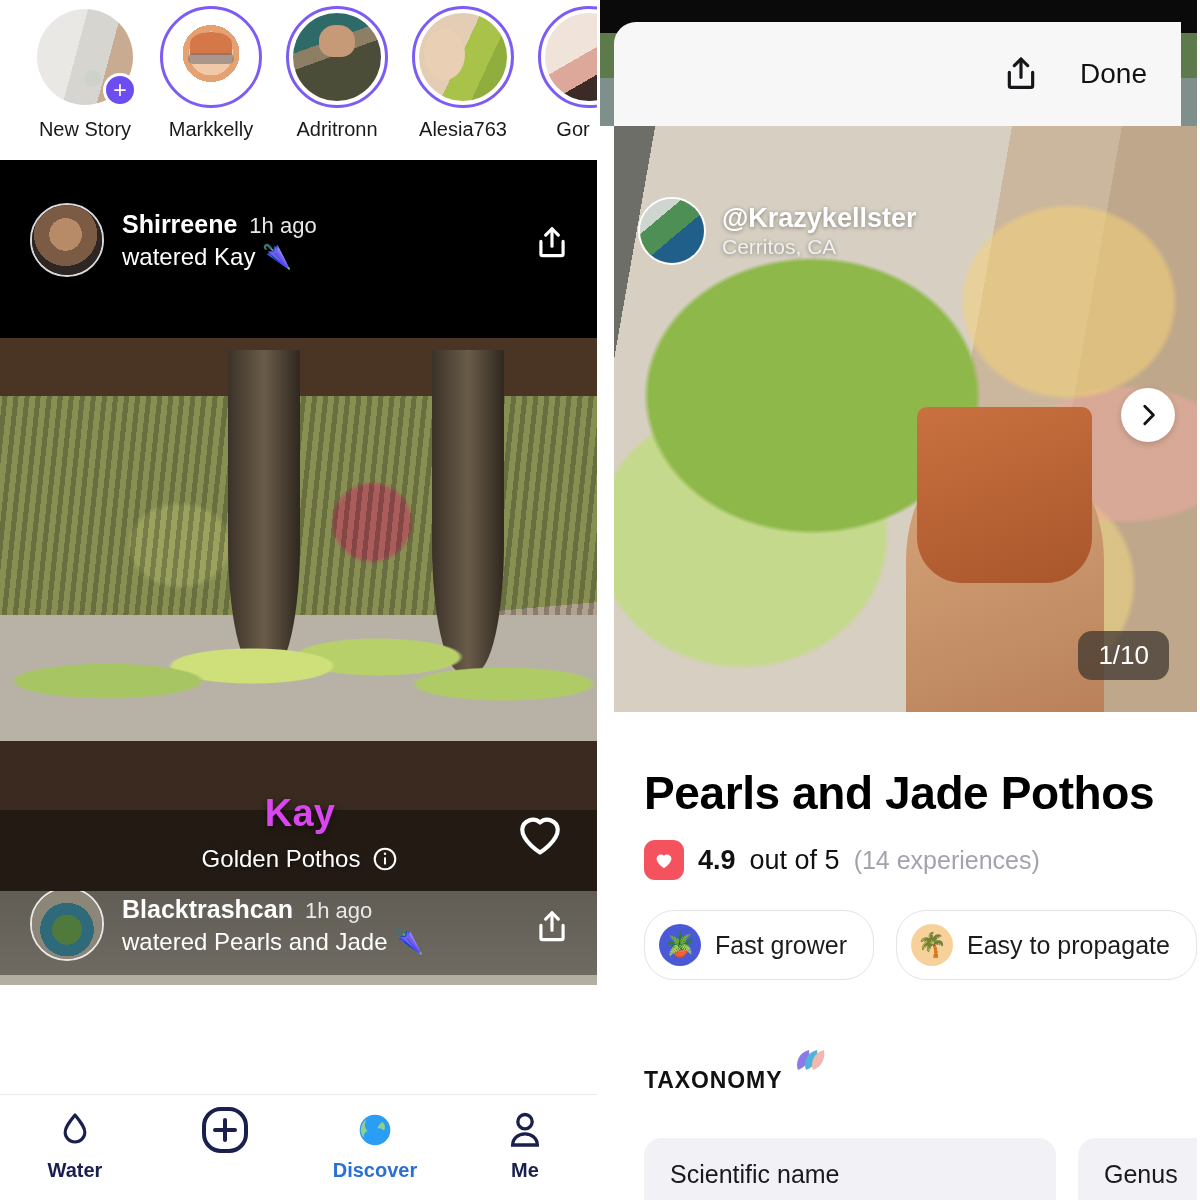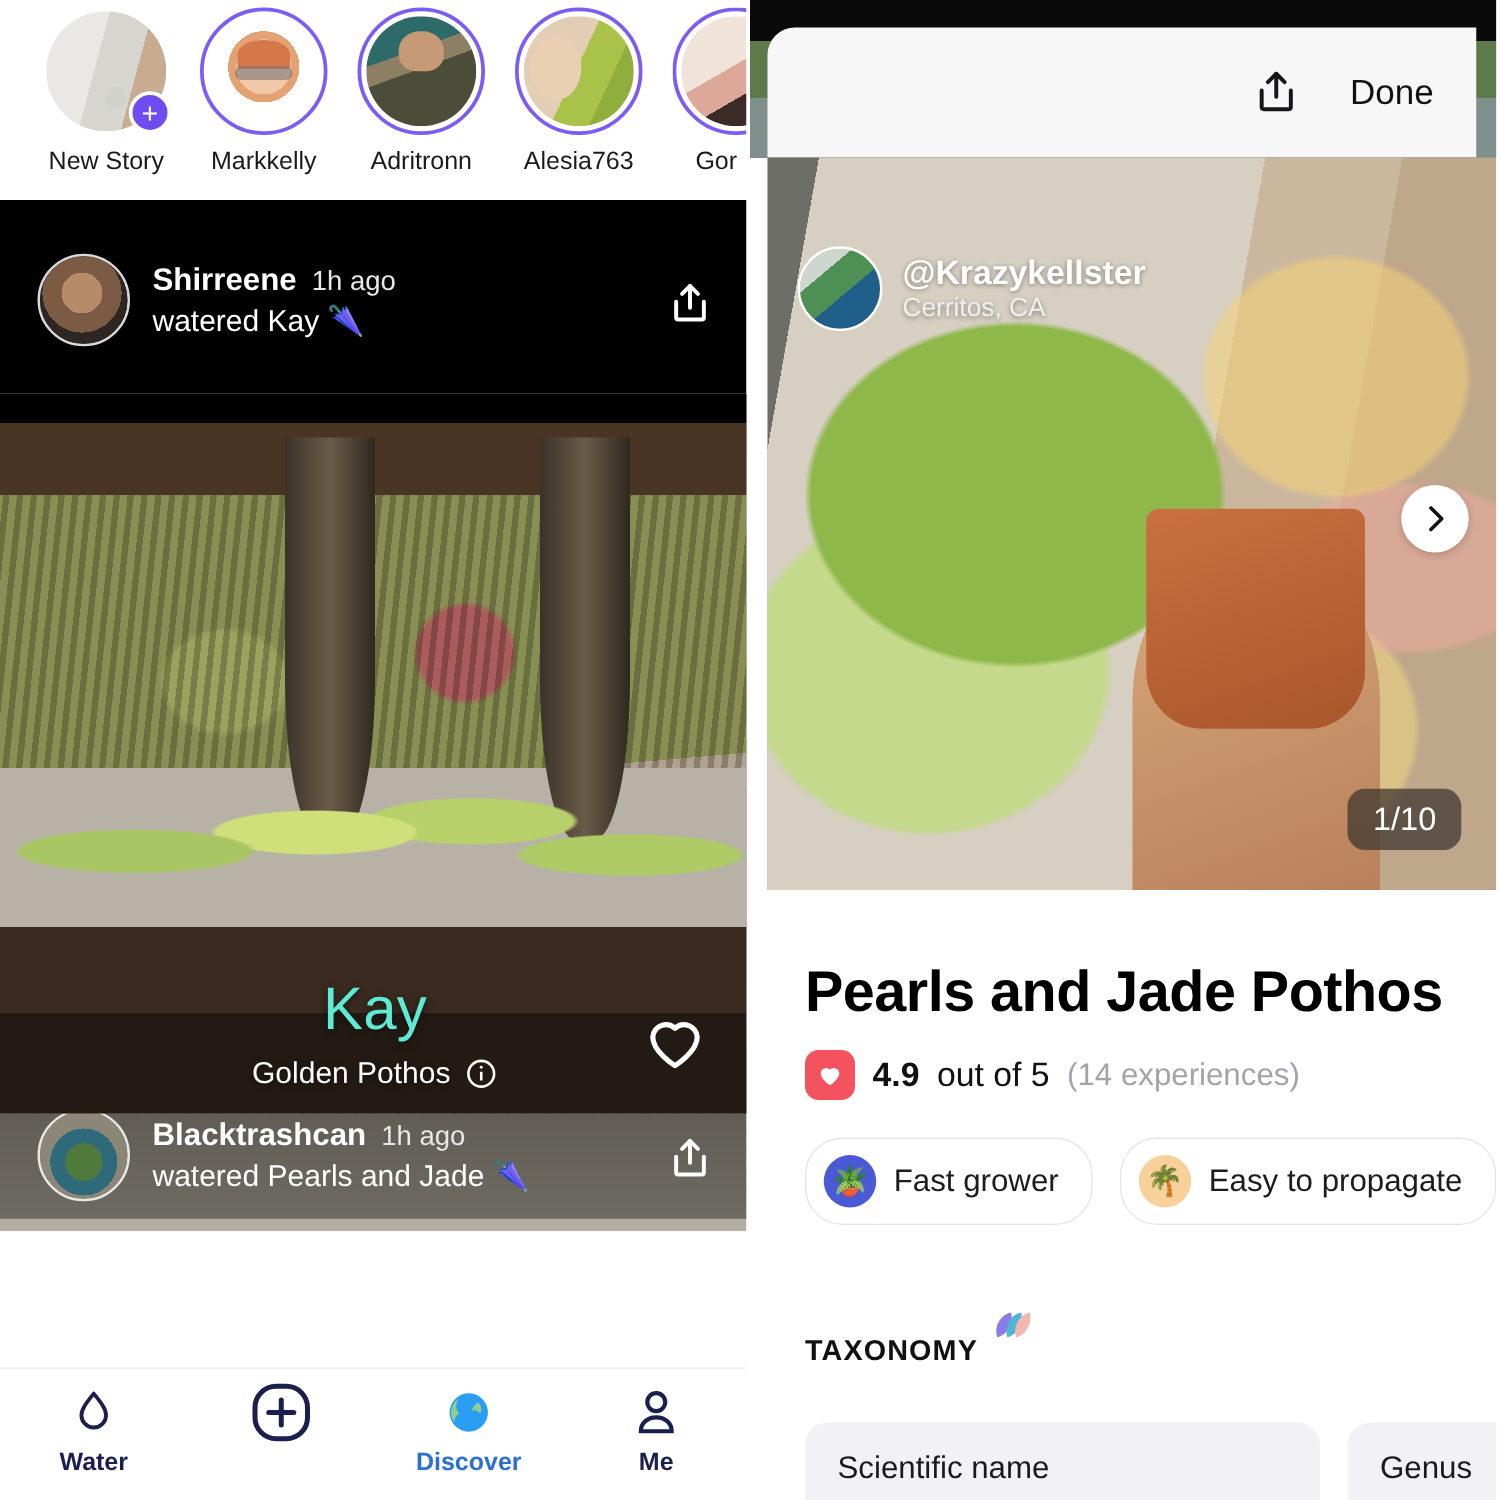--- a/index.html
+++ b/index.html
@@ -109,21 +109,21 @@
 
   .photo-wrap {
     position: relative; width: 600px; height: 576px; overflow: hidden;
     background: #000;
   }
   .plant-caption {
     position: absolute; left: 0; right: 0; bottom: 18px;
     text-align: center;
   }
   .plant-name {
-    font-size: 48px; font-weight: 400; color: #5eead4;
+    font-size: 38px; font-weight: 700; color: #d946ef;
     text-shadow: 0 2px 6px rgba(0,0,0,.55);
     letter-spacing: .2px;
   }
   .plant-species-row {
     display: inline-flex; align-items: center; gap: 12px;
     margin-top: 10px;
   }
   .plant-species { font-size: 24px; color: #fff; text-shadow: 0 1px 4px rgba(0,0,0,.6); }
   .info-icon { width: 26px; height: 26px; }
   .heart-btn {

